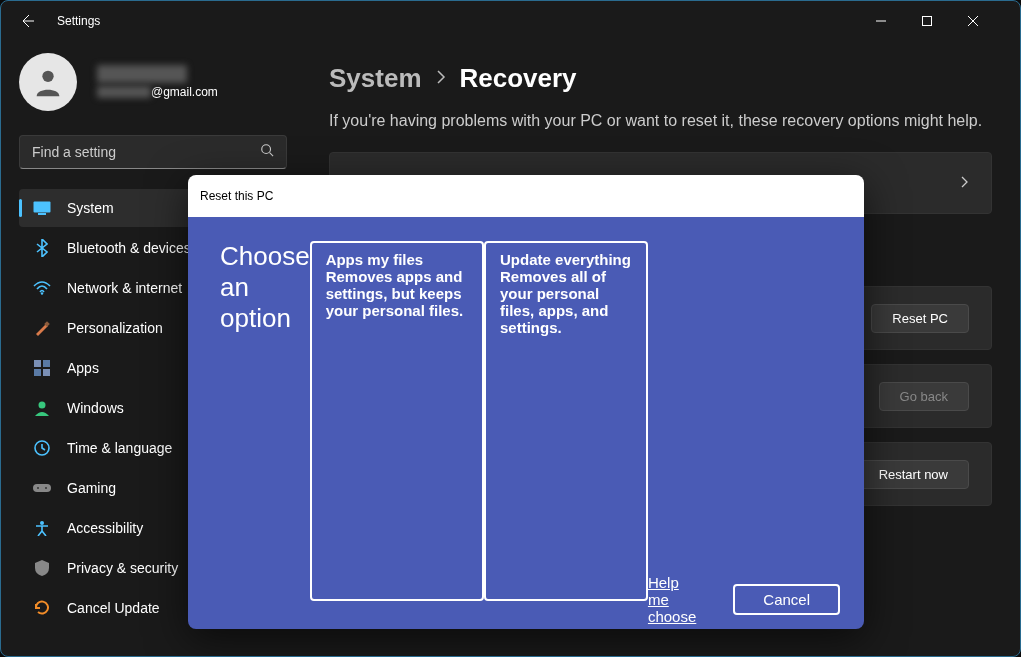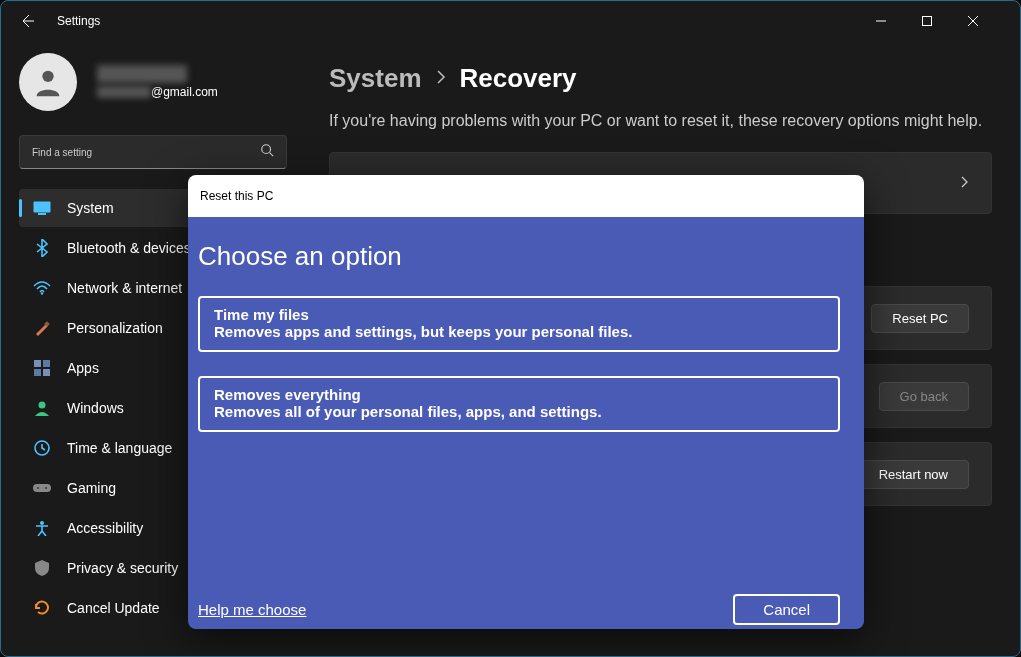--- a/index.html
+++ b/index.html
@@ -24,21 +24,21 @@
     .avatar { width: 58px; height: 58px; border-radius: 50%; background: #e6e6e6; display:flex; align-items:center; justify-content:center; }
     .avatar svg { width: 34px; height: 34px; fill: #555; }
     .user-name-block { display:flex; flex-direction:column; gap:2px; }
     .user-name { width: 90px; height: 18px; background: #555; filter: blur(3px); border-radius:2px; }
     .user-email-line { display:flex; align-items:center; }
     .user-email-blur { width: 54px; height: 12px; background: #555; filter: blur(3px); border-radius:2px; }
     .user-email { color: #fff; font-size: 12px; }
 
     
     .search { width: 268px; height: 34px; background: #2b2b2b; border: 1px solid #3a3a3a; border-bottom: 1px solid #888; border-radius: 4px; display: flex; align-items: center; padding: 0 12px; margin-bottom: 20px; }
-    .search input { flex: 1; background: transparent; border: none; color: #ccc; font-size: 10px; outline: none; }
+    .search input { flex: 1; background: transparent; border: none; color: #ccc; font-size: 14px; outline: none; }
     .search input::placeholder { color: #ccc; }
     .search-icon { color: #ccc; }
 
     
     .nav { list-style: none; }
     .nav-item { height: 38px; display: flex; align-items: center; gap: 16px; padding: 0 14px; color: #fff; font-size: 14px; border-radius: 4px; margin-bottom: 2px; width: 268px; cursor:pointer; position:relative; }
     .nav-item.active { background: #2d2d2d; }
     .nav-item.active::before { content:""; position:absolute; left:0; top:10px; bottom:10px; width:3px; background:#4cc2ff; border-radius:2px; }
     .nav-icon { width: 18px; height: 18px; display:flex; align-items:center; justify-content:center; flex-shrink:0; }
 
@@ -52,21 +52,21 @@
 
     .card-row { background: #2b2b2b; border: 1px solid #333; border-radius: 4px; height: 62px; display: flex; align-items: center; justify-content: flex-end; padding: 0 22px; margin-bottom: 14px; }
     .card-row .chevron { color: #ccc; }
     .card-row.short { height: 64px; }
     .action-btn { background: #3a3a3a; border: 1px solid #4a4a4a; color: #fff; font-size: 13px; padding: 6px 20px; border-radius: 4px; cursor:pointer; }
     .action-btn.muted { color: #888; }
 
     
     .modal { position: absolute; left: 187px; top: 174px; width: 676px; height: 454px; border-radius: 8px; overflow: hidden; box-shadow: 0 10px 40px rgba(0,0,0,0.6); }
     .modal-title { background: #fff; color: #000; font-size: 12px; height: 42px; display: flex; align-items: center; padding: 16px 12px; }
-    .modal-body { background: #4a5bb5; height: calc(100% - 26px); padding: 24px 24px 20px 10px; display: flex; flex-direction: column; color: #fff; }
+    .modal-body { background: #4a5bb5; height: calc(100% - 26px); padding: 24px 24px 20px 32px; display: flex; flex-direction: row; color: #fff; }
     .modal-heading { font-size: 26px; font-weight: 400; margin-bottom: 24px; }
     .option { border: 2px solid #fff; border-radius: 4px; padding: 8px 14px 10px 14px; margin-bottom: 24px; cursor:pointer; }
     .option-title { font-size: 15px; font-weight: 600; }
     .option-desc { font-size: 15px; font-weight: 700; }
     .modal-footer { margin-top: auto; display: flex; align-items: center; justify-content: space-between; }
     .help-link { color: #ffffff; text-decoration: underline; font-size: 15px; cursor:pointer; }
     .cancel-btn { border: 2px solid #fff; background: transparent; color: #fff; font-size: 15px; padding: 5px 28px; border-radius: 4px; cursor:pointer;margin-left:37px; }
   </style>
 </head>
 <body>
@@ -267,26 +267,26 @@
       </div>
     </div>
   </div>
 
   <div class="modal">
     <div class="modal-title">Reset this PC</div>
     <div class="modal-body">
       <div class="modal-heading">Choose an option</div>
 
       <div class="option">
-        <div class="option-title">Time my files</div>
+        <div class="option-title">Apps my files</div>
         <div class="option-desc">Removes apps and settings, but keeps your personal files.</div>
       </div>
 
       <div class="option">
-        <div class="option-title">Removes everything</div>
+        <div class="option-title">Update everything</div>
         <div class="option-desc">Removes all of your personal files, apps, and settings.</div>
       </div>
 
       <div class="modal-footer">
         <span class="help-link">Help me choose</span>
         <button class="cancel-btn">Cancel</button>
       </div>
     </div>
   </div>
 

